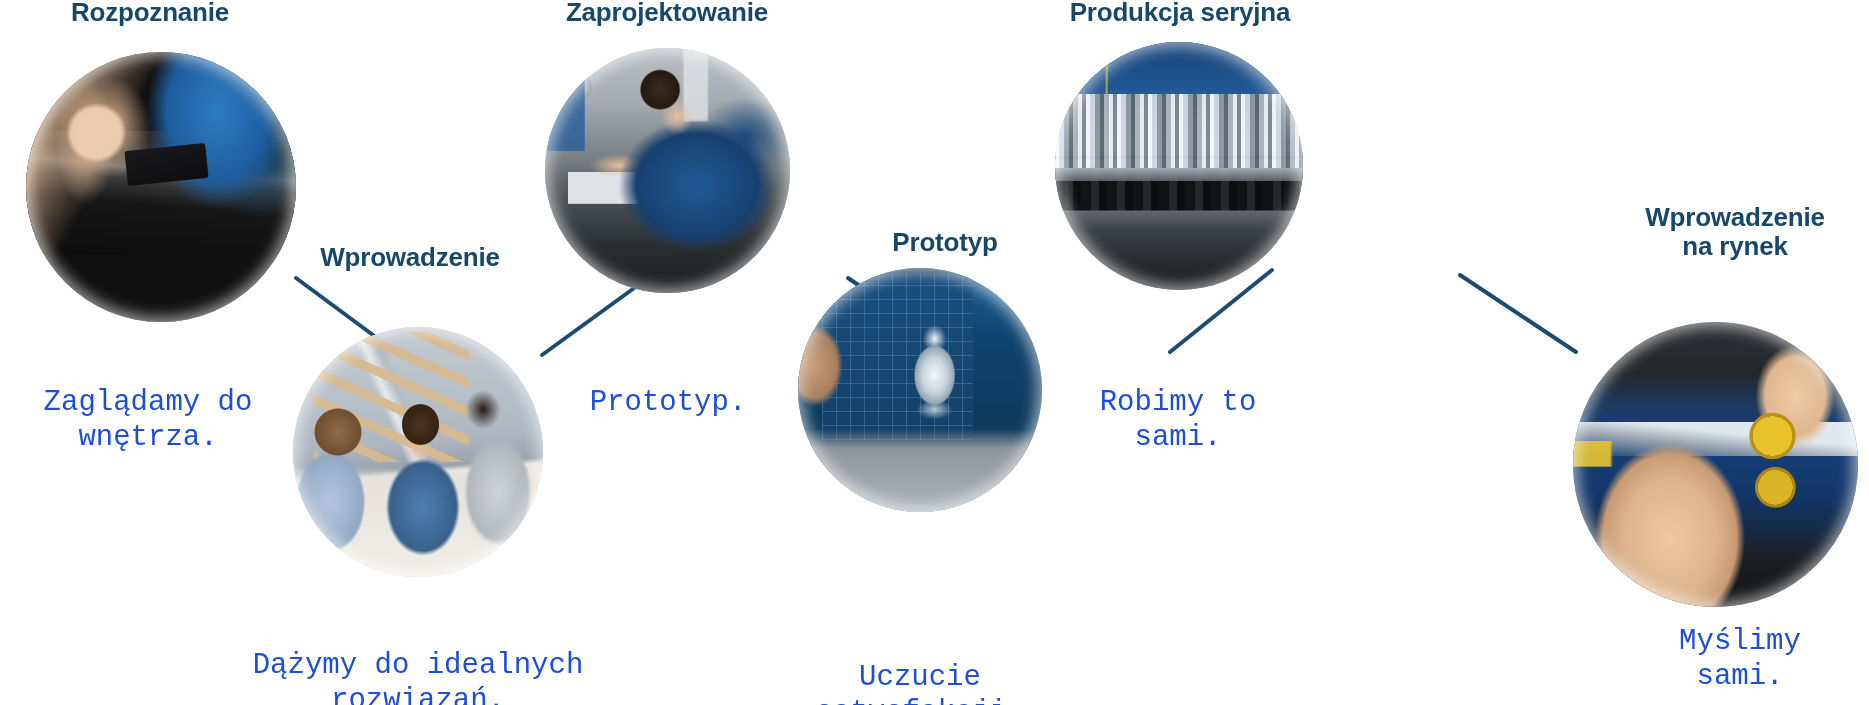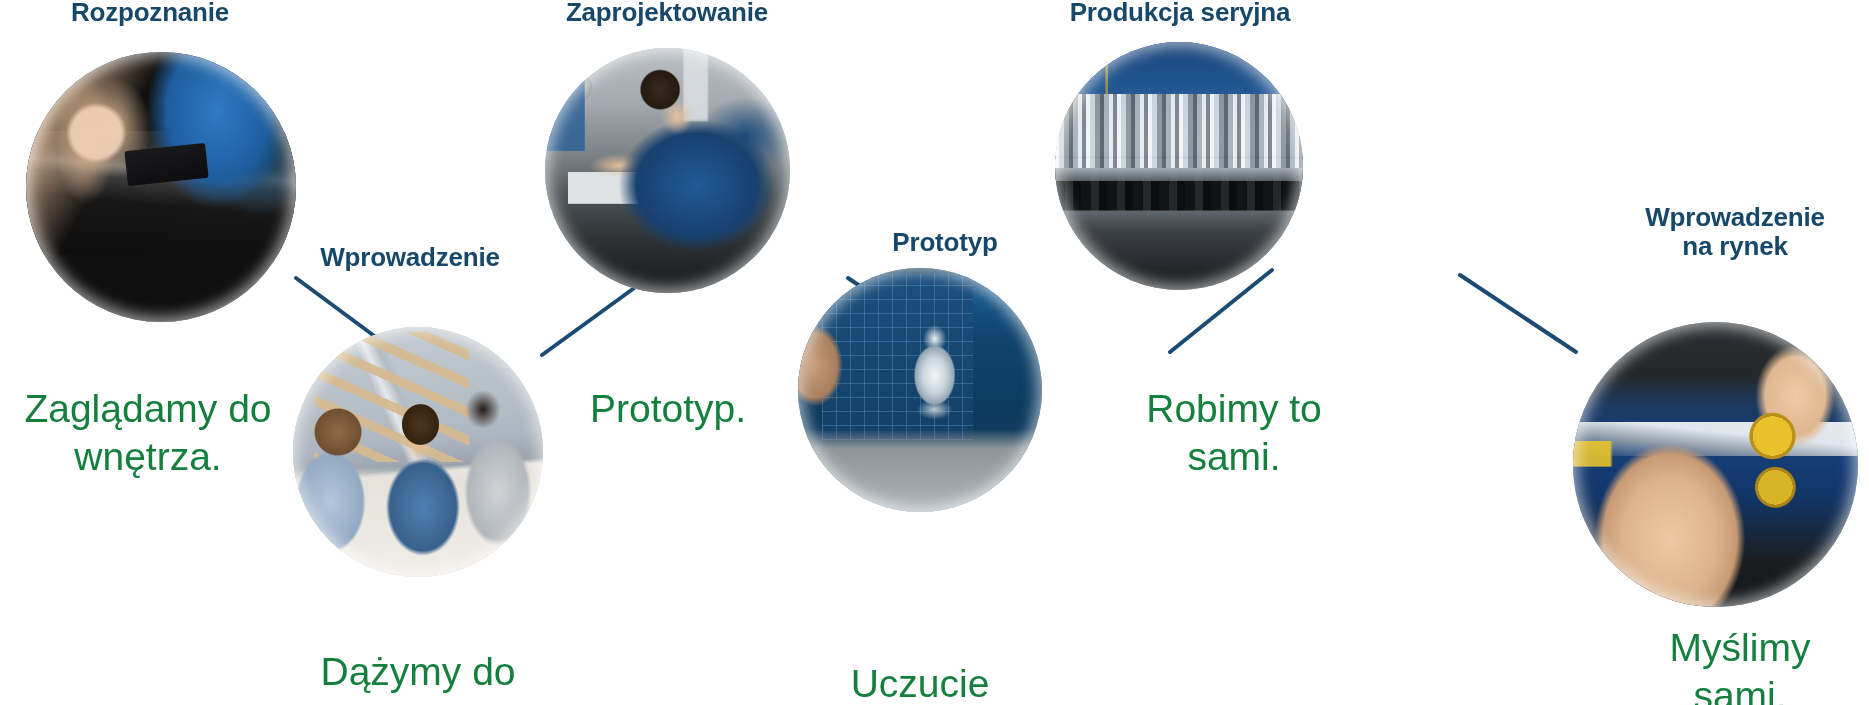--- a/index.html
+++ b/index.html
@@ -62,26 +62,27 @@
     font-weight: bold;
     font-size: 26px;
     line-height: 1.12;
     letter-spacing: -0.2px;
     text-align: center;
     white-space: pre-line;
   }
 
   .stage-caption {
     position: absolute;
-    color: #15803d;
+    color: #1d4ed8;
     font-weight: 400;
-    font-size: 39px;
+    font-size: 29px;
     line-height: 1.22;
     text-align: center;
     white-space: pre-line;
+    font-family: Liberation Mono, monospace;
   }
 
   
 
   
   .photo-hood {
     background:
       radial-gradient(circle at 26% 30%, rgba(236,206,178,0.95) 0 9%, rgba(0,0,0,0) 11%),
       radial-gradient(ellipse 20% 26% at 32% 28%, #e3bb97 0%, rgba(227,187,151,0) 72%),
       radial-gradient(ellipse 16% 34% at 22% 33%, #dbb28d 0%, rgba(219,178,141,0) 70%),
@@ -368,21 +369,21 @@
     <div class="stage-title" style="left:1035px; top:-2px; width:290px;">Produkcja seryjna</div>
 
     <div class="bubble" style="left:1055px; top:42px; width:248px; height:248px;">
       <div class="photo photo-shocks">
         <div class="extra"></div>
         <div class="extra2"></div>
       </div>
       <div class="feather"></div>
     </div>
 
-    <div class="stage-caption" style="left:1114px; top:385px; width:240px;">Robimy to
+    <div class="stage-caption" style="left:1058px; top:385px; width:240px;">Robimy to
 sami.</div>
   </div>
 
   <div class="stage">
     <div class="stage-title" style="left:1610px; top:203px; width:250px;">Wprowadzenie
 na rynek</div>
 
     <div class="bubble" style="left:1573px; top:322px; width:285px; height:285px;">
       <div class="photo photo-sticker"></div>
       <div class="feather"></div>

